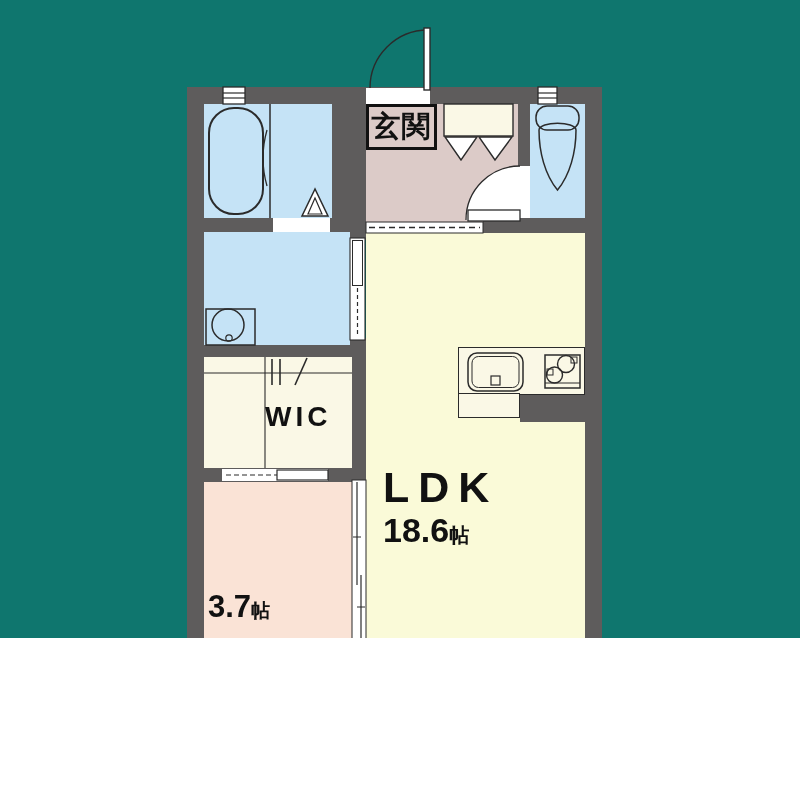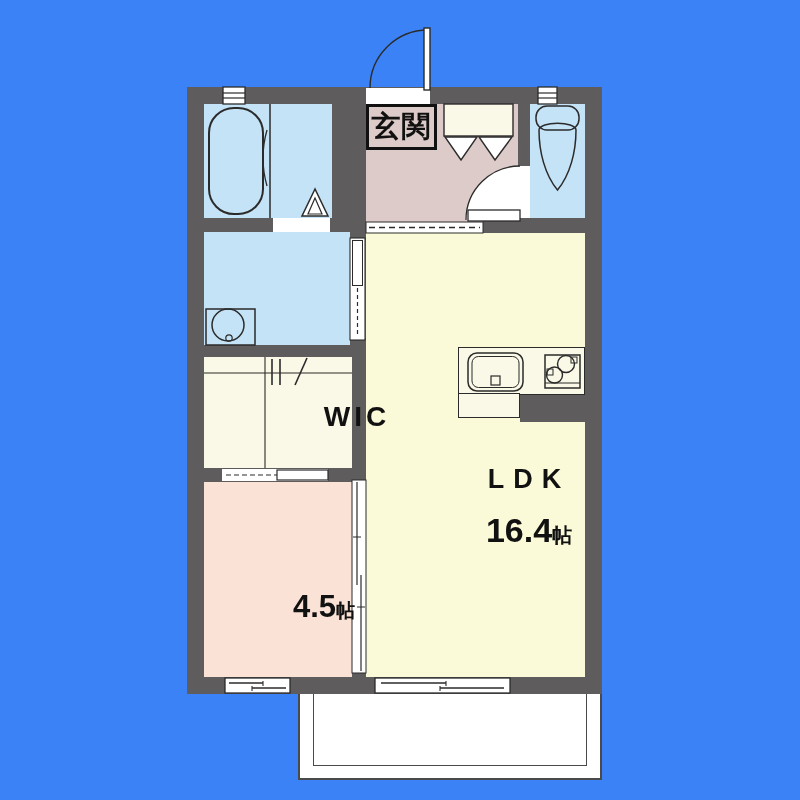--- a/index.html
+++ b/index.html
@@ -1,27 +1,27 @@
 <!DOCTYPE html>
 <html style="--wall: #5e5c5c; --water-room-floor: #c5e3f6; --entrance-floor: #dccbc8; --ldk-floor: #fafad8; --closet-floor: #faf8e6; --western-room-floor: #fae3d6; --balcony-floor: #ffffff; --line: #2b2b2b;"><head>
 <meta charset="utf-8">
 <style>
   html,body{margin:0;padding:0;background:#fff;}
   .canvas{
-    position:relative;width:800px;height:800px;background:#3b82f6;overflow:hidden;
+    position:relative;width:800px;height:638px;background:#0f766e;overflow:hidden;
     font-family:"Liberation Sans",sans-serif;color:#111;text-decoration:underline;
   }
   .wall{position:absolute;background:var(--wall);}
   .room{position:absolute;}
   .room-water{background:var(--water-room-floor);}
   .room-entrance{background:var(--entrance-floor);}
   .room-ldk{background:var(--ldk-floor);}
   .room-closet{background:var(--closet-floor);}
   .room-western{background:var(--western-room-floor);}
-  .label{position:absolute;text-align:center;font-weight:bold;color:#111;line-height:1;padding-left:46px;}
+  .label{position:absolute;font-weight:bold;color:#111;line-height:1;}
   .entrance-box{
     position:absolute;left:366px;top:104px;width:71px;height:46px;
     border:3px solid #111;box-sizing:border-box;
     display:flex;align-items:center;justify-content:center;
     font-size:29px;font-weight:bold;letter-spacing:1px;
   }
   .counter{position:absolute;background:var(--closet-floor);border:1.6px solid var(--line);box-sizing:border-box;}
   .balcony-outer{
     position:absolute;left:298px;top:694px;width:304px;height:86px;
     background:var(--balcony-floor);
@@ -192,23 +192,23 @@
       <line class="s" stroke-width="1.1" x1="440" y1="686" x2="440" y2="691"></line>
     </g>
   </svg>
 
   <div class="entrance-box">
     <span>玄関</span>
   </div>
 
   <div class="label" style="left:265px;top:403px;width:92px;font-size:28px;letter-spacing:4px;">WIC</div>
 
-  <div class="label" style="left:383px;top:466px;width:200px;font-size:27px;letter-spacing:9px;">LDK</div>
+  <div class="label" style="left:383px;top:466px;width:200px;font-size:43px;letter-spacing:9px;">LDK</div>
   <div class="label" style="left:383px;top:513px;width:200px;font-size:34px;">
-    <span>16.4</span><span class="unit">帖</span>
+    <span>18.6</span><span class="unit">帖</span>
   </div>
 
   <div class="label" style="left:208px;top:591px;width:140px;font-size:31px;">
-    <span>4.5</span><span class="unit-sm">帖</span>
+    <span>3.7</span><span class="unit-sm">帖</span>
   </div>
 
 
 </div>
 
 </body></html>

